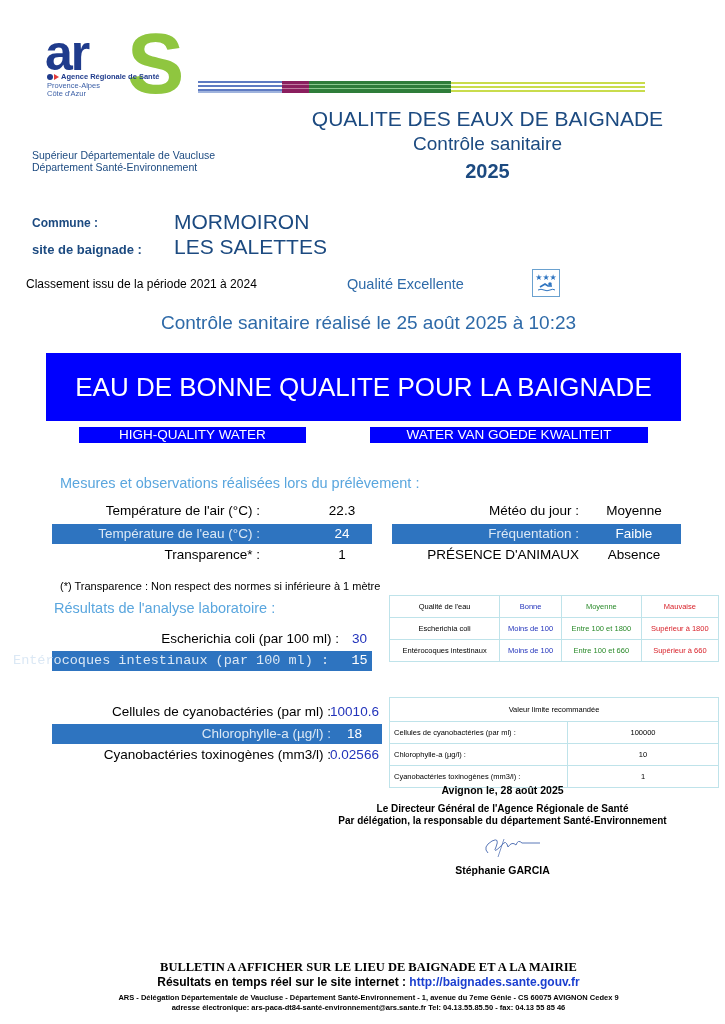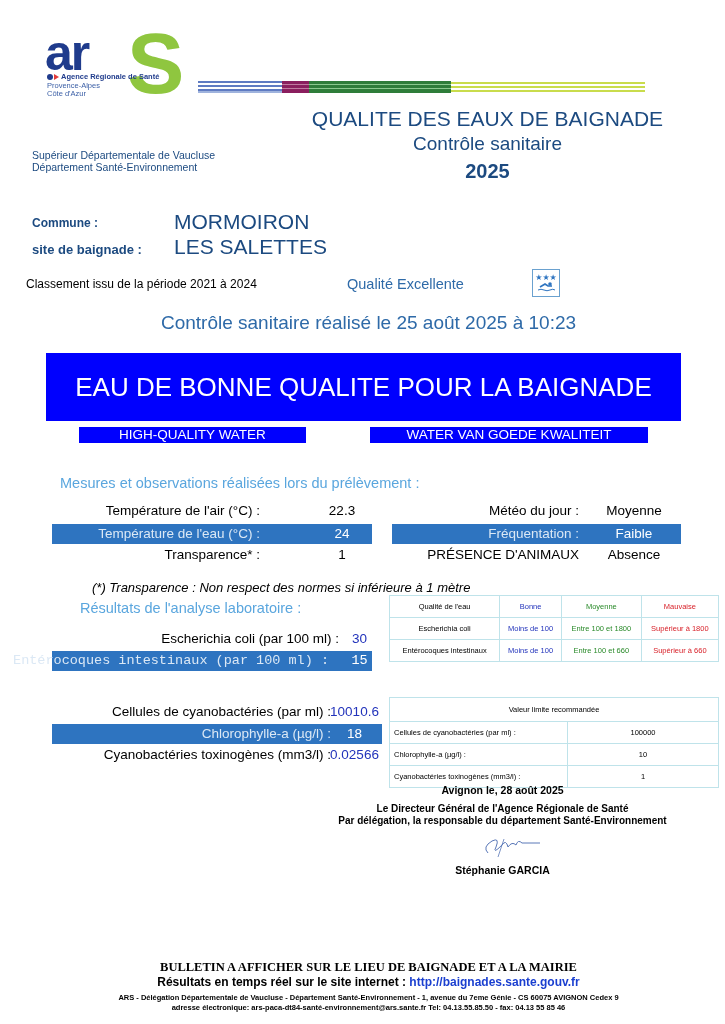--- a/index.html
+++ b/index.html
@@ -35,28 +35,28 @@
 
   .controle { left: 0; top: 312px; width: 725px; text-align: center; font-size: 19px; color: #2e6aa8; padding-left: 12px; }
 
   .banner { left: 46px; top: 353px; width: 635px; height: 68px; background: #0000fe; color: #fff; font-size: 26px; text-align: center; line-height: 68px; }
   .sub-banner { top: 427px; height: 16px; background: #0000fe; color: #fff; font-size: 13.5px; text-align: center; line-height: 16px; }
   .sb1 { left: 79px; width: 227px; }
   .sb2 { left: 370px; width: 278px; }
 
   .section-title { font-size: 14.5px; color: #5aa6de; }
   .st1 { left: 60px; top: 475px; }
-  .st2 { left: 54px; top: 600px; margin-left: 26px; }
+  .st2 { left: 54px; top: 600px; }
 
   .row { position: absolute; height: 20px; line-height: 20px; font-size: 13.5px; }
   .row.band { background: #2e74c0; color: #dbe8f5; }
   .row .l { position: absolute; right: 0; text-align: right; white-space: nowrap; }
   .row .v { position: absolute; text-align: center; white-space: nowrap; }
 
-  .note { left: 60px; top: 580px; font-size: 13px; font-style: italic; color: #000; margin-left: 32px; }
+  .note { left: 60px; top: 580px; font-size: 11px; color: #000; }
 
   table.crit { position: absolute; border-collapse: collapse; font-size: 7.5px; }
   table.crit td { border: 1px solid #bfe3ea; text-align: center; height: 22px; padding: 0 2px; }
   .bonne { color: #2233bb; }
   .moyenne { color: #2a8a2a; }
   .mauvaise { color: #d8222a; }
 
   table.limit { position: absolute; border-collapse: collapse; font-size: 7.5px; margin-top: 19px; }
   table.limit td { border: 1px solid #bfe3ea; height: 22px; padding: 0 4px; }
 

